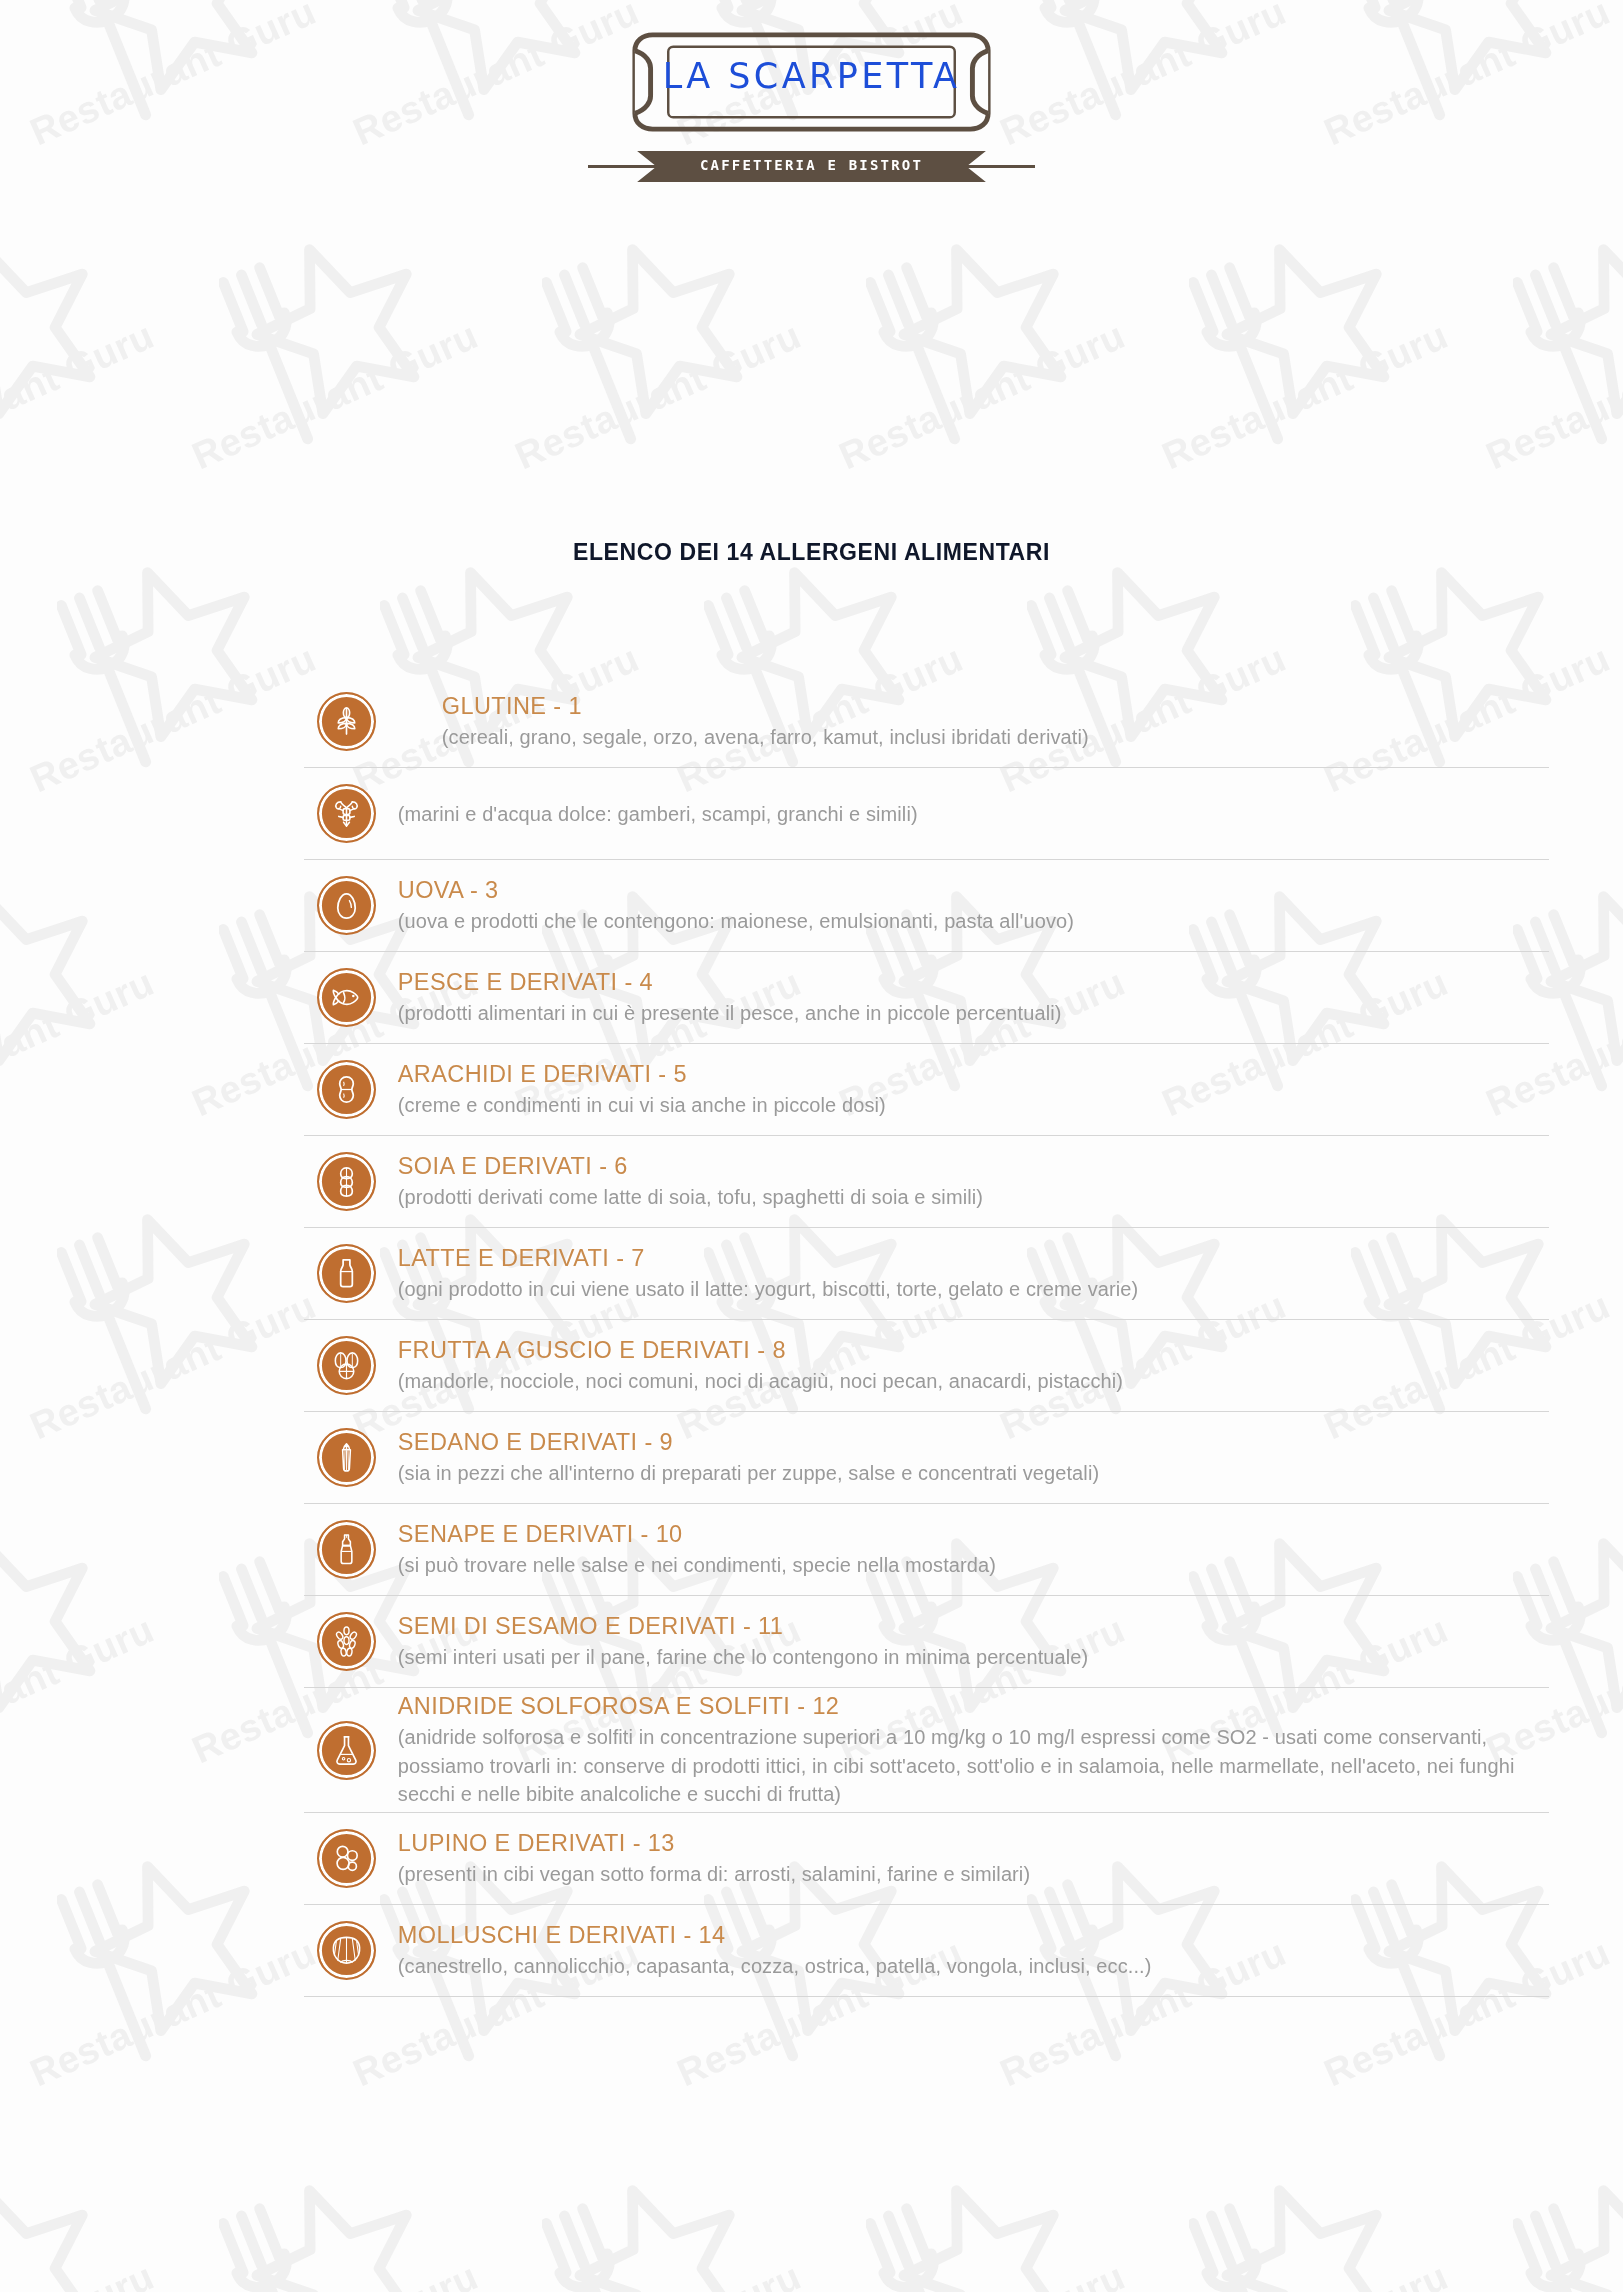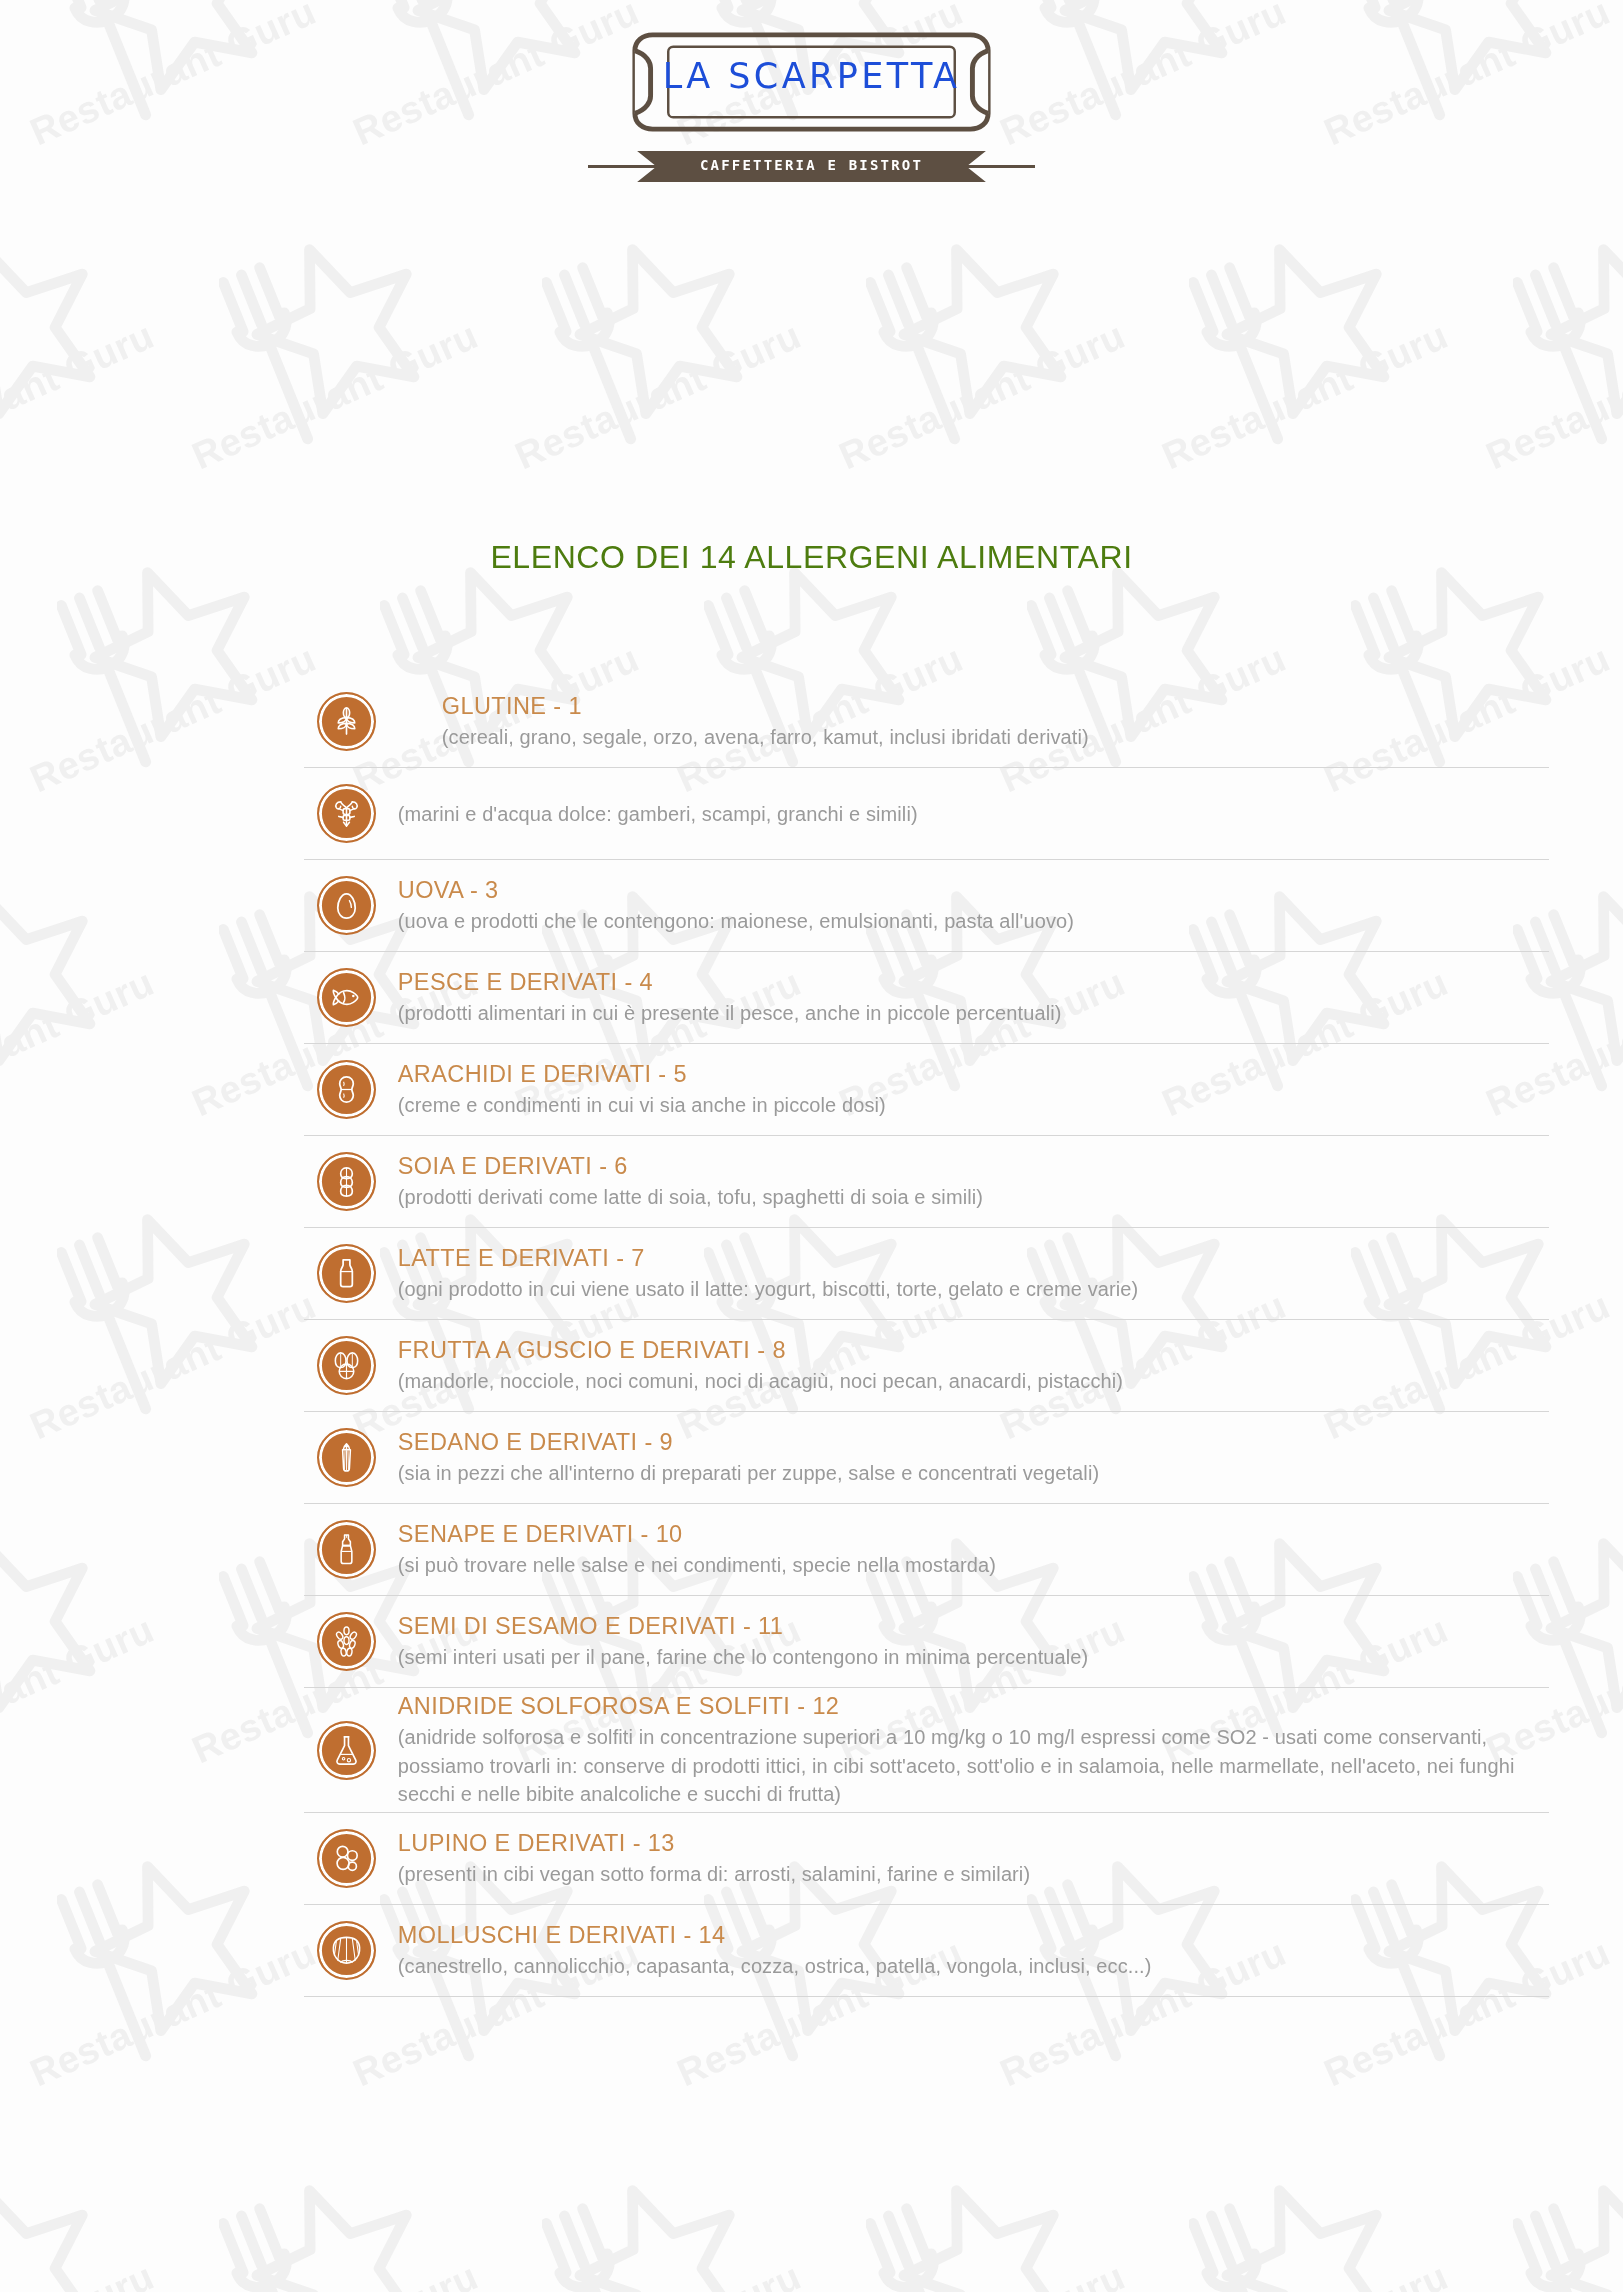--- a/index.html
+++ b/index.html
@@ -115,24 +115,24 @@
     font-family: "DejaVu Sans Mono", monospace;
   }
 
   
   #page-title {
     position: absolute;
     left: 0;
     top: 539px;
     width: 1623px;
     text-align: center;
-    font-size: 32px;
-    font-weight: 400;
+    font-size: 23px;
+    font-weight: 700;
     letter-spacing: 0.6px;
-    color: #4d7c0f;
+    color: #0f172a;
     z-index: 3;
   }
 
   
   #allergen-list {
     position: absolute;
     left: 304px;
     top: 676px;
     width: 1245px;
     z-index: 2;

